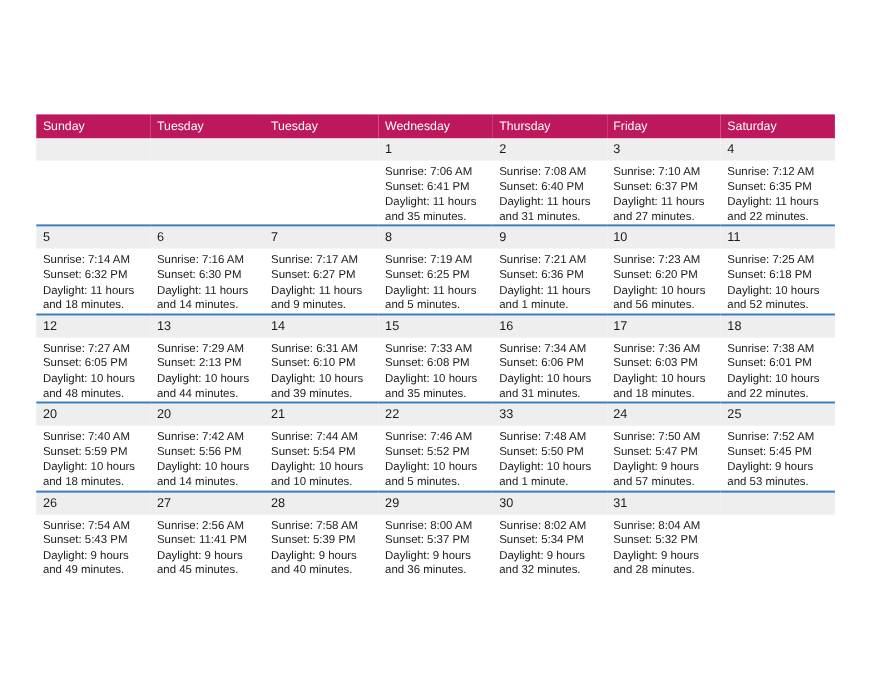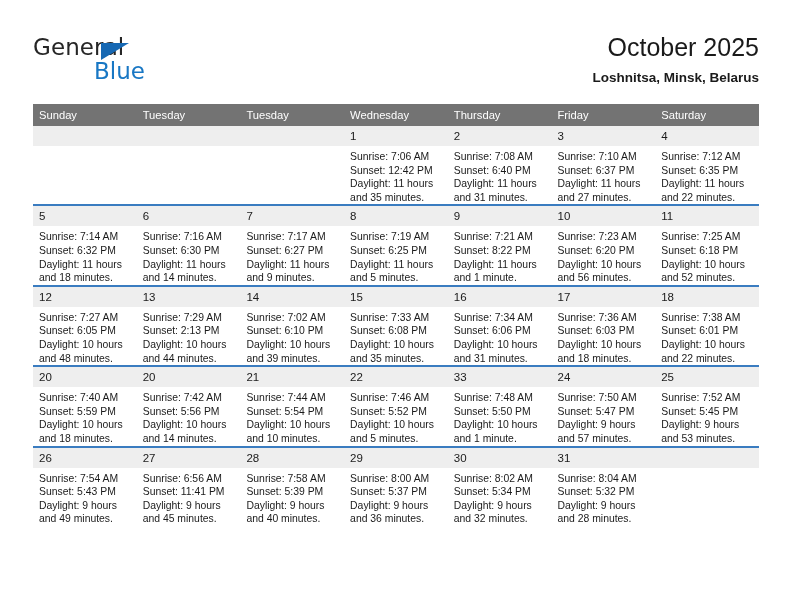--- a/index.html
+++ b/index.html
@@ -92,21 +92,21 @@
   
   .calendar {
     position: absolute;
     left: 33px;
     top: 104px;
     width: 726px;
     border-collapse: collapse;
     table-layout: fixed;
   }
   .calendar th {
-    background: #737373;
+    background: #be185d;
     color: #ffffff;
     font-size: 11.2px;
     font-weight: normal;
     text-align: left;
     padding: 5px 0 5px 6px;
     height: 12px;
     border: none;
     vertical-align: middle;
   }
   .calendar td {
@@ -148,34 +148,20 @@
   }
   .details div {
     white-space: nowrap;
   }
 </style>
 </head>
 <body>
 
 <div class="page">
 
-  <div class="header">
-
-    <div class="logo">
-      <span class="logo-general">General</span>
-      <span class="logo-triangle"></span>
-      <span class="logo-blue">Blue</span>
-    </div>
-
-    <div class="title-block">
-      <div class="cal-title">October 2025</div>
-      <div class="cal-subtitle">Loshnitsa, Minsk, Belarus</div>
-    </div>
-
-  </div>
 
   <table class="calendar">
     <thead>
       <tr>
         <th>Sunday</th>
         <th>Tuesday</th>
         <th>Tuesday</th>
         <th>Wednesday</th>
         <th>Thursday</th>
         <th>Friday</th>
@@ -197,21 +183,21 @@
           <td class="empty">
             <div class="cell-inner">
               <span class="daynum"></span>
             </div>
           </td>
           <td>
             <div class="cell-inner">
               <span class="daynum">1</span>
               <div class="details">
                 <div>Sunrise: 7:06 AM</div>
-                <div>Sunset: 12:42 PM</div>
+                <div>Sunset: 6:41 PM</div>
                 <div>Daylight: 11 hours</div>
                 <div>and 35 minutes.</div>
               </div>
             </div>
           </td>
           <td>
             <div class="cell-inner">
               <span class="daynum">2</span>
               <div class="details">
                 <div>Sunrise: 7:08 AM</div>
@@ -287,21 +273,21 @@
                 <div>Daylight: 11 hours</div>
                 <div>and 5 minutes.</div>
               </div>
             </div>
           </td>
           <td>
             <div class="cell-inner">
               <span class="daynum">9</span>
               <div class="details">
                 <div>Sunrise: 7:21 AM</div>
-                <div>Sunset: 8:22 PM</div>
+                <div>Sunset: 6:36 PM</div>
                 <div>Daylight: 11 hours</div>
                 <div>and 1 minute.</div>
               </div>
             </div>
           </td>
           <td>
             <div class="cell-inner">
               <span class="daynum">10</span>
               <div class="details">
                 <div>Sunrise: 7:23 AM</div>
@@ -343,21 +329,21 @@
                 <div>Sunset: 2:13 PM</div>
                 <div>Daylight: 10 hours</div>
                 <div>and 44 minutes.</div>
               </div>
             </div>
           </td>
           <td>
             <div class="cell-inner">
               <span class="daynum">14</span>
               <div class="details">
-                <div>Sunrise: 7:02 AM</div>
+                <div>Sunrise: 6:31 AM</div>
                 <div>Sunset: 6:10 PM</div>
                 <div>Daylight: 10 hours</div>
                 <div>and 39 minutes.</div>
               </div>
             </div>
           </td>
           <td>
             <div class="cell-inner">
               <span class="daynum">15</span>
               <div class="details">
@@ -490,21 +476,21 @@
                 <div>Sunset: 5:43 PM</div>
                 <div>Daylight: 9 hours</div>
                 <div>and 49 minutes.</div>
               </div>
             </div>
           </td>
           <td>
             <div class="cell-inner">
               <span class="daynum">27</span>
               <div class="details">
-                <div>Sunrise: 6:56 AM</div>
+                <div>Sunrise: 2:56 AM</div>
                 <div>Sunset: 11:41 PM</div>
                 <div>Daylight: 9 hours</div>
                 <div>and 45 minutes.</div>
               </div>
             </div>
           </td>
           <td>
             <div class="cell-inner">
               <span class="daynum">28</span>
               <div class="details">

